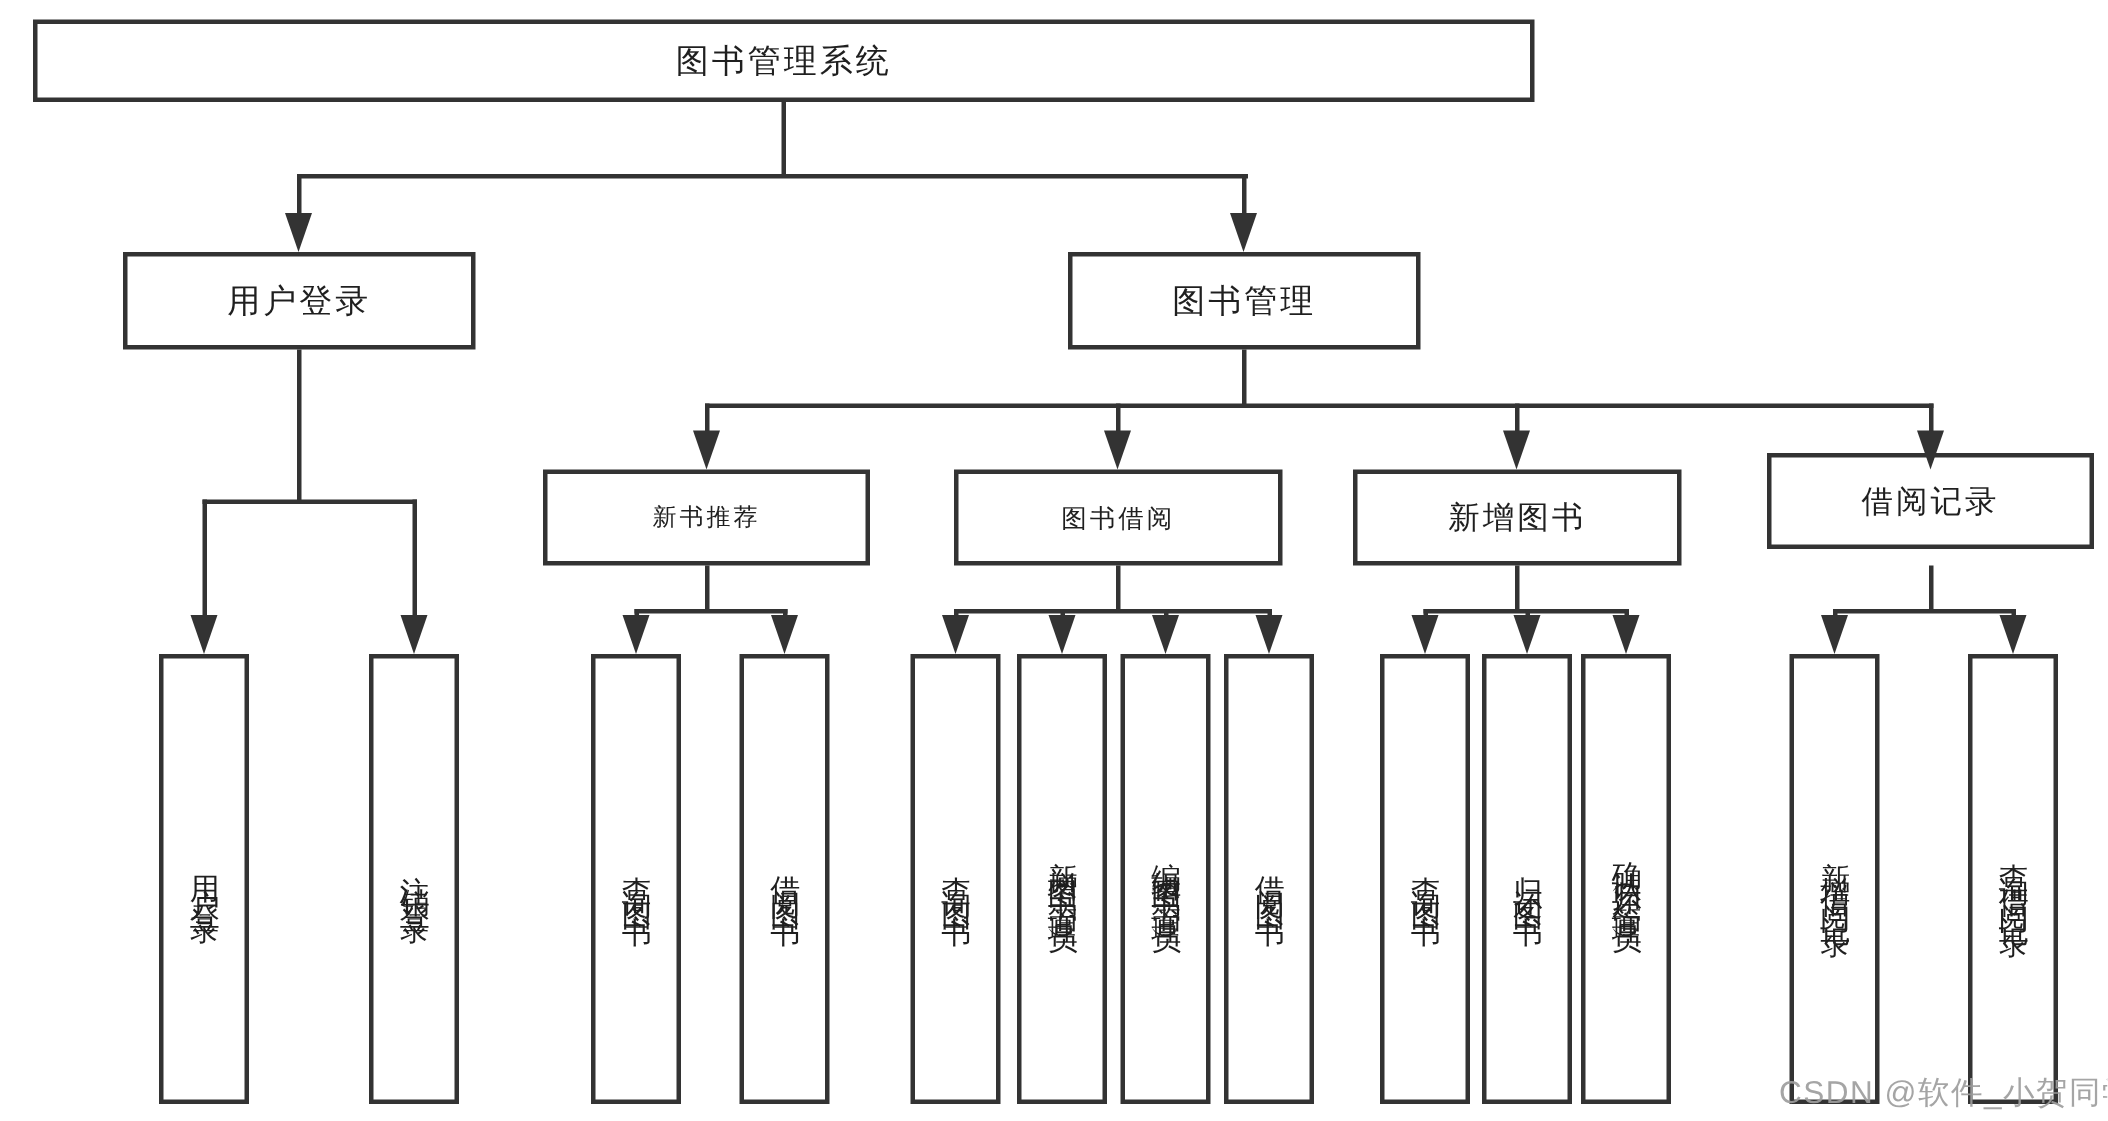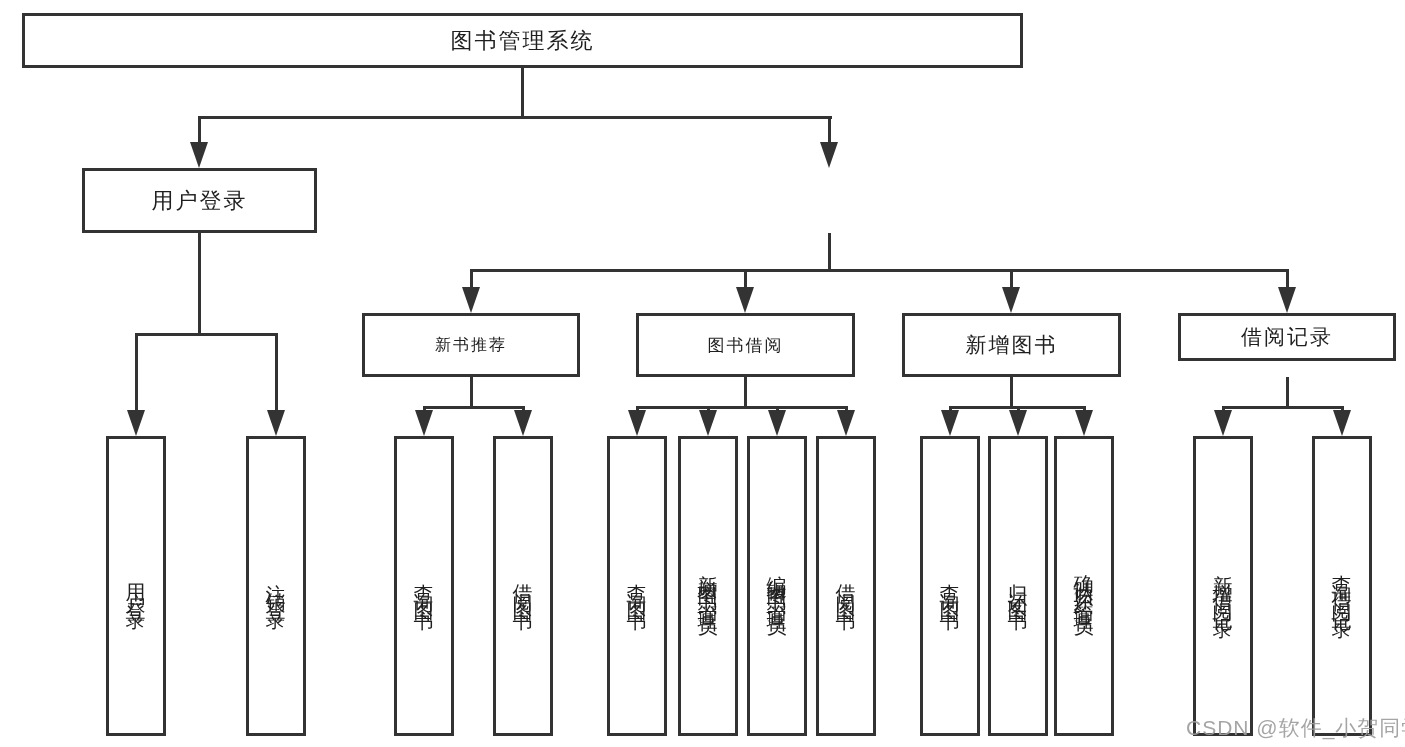--- a/index.html
+++ b/index.html
@@ -47,25 +47,26 @@
   }
 </style>
 </head>
 <body>
 
 <div id="stage">
 
   <div class="box hbox" style="left:22px;top:13px;width:1001px;height:55px">图书管理系统</div>
 
   <div class="box hbox" style="left:82px;top:168px;width:235px;height:65px">用户登录</div>
+  <div class="box hbox" style="left:712px;top:168px;width:235px;height:65px">图书管理</div>
 
   <div class="box hbox" style="left:362px;top:313px;width:218px;height:64px;font-size:16px">新书推荐</div>
   <div class="box hbox" style="left:636px;top:313px;width:219px;height:64px;font-size:17px">图书借阅</div>
   <div class="box hbox" style="left:902px;top:313px;width:219px;height:64px;font-size:21px">新增图书</div>
-  <div class="box hbox" style="left:1178px;top:313px;width:218px;height:48px;font-size:21px">借阅记录</div>
+  <div class="box hbox" style="left:1178px;top:302px;width:218px;height:64px;font-size:21px">借阅记录</div>
 
   <div class="box vbox" style="left:106px;top:436px;width:60px;height:300px">用户登录</div>
   <div class="box vbox" style="left:246px;top:436px;width:60px;height:300px">注销登录</div>
 
   <div class="box vbox" style="left:394px;top:436px;width:60px;height:300px">查询图书</div>
   <div class="box vbox" style="left:493px;top:436px;width:60px;height:300px">借阅图书</div>
 
   <div class="box vbox" style="left:607px;top:436px;width:60px;height:300px">查询图书</div>
   <div class="box vbox" style="left:678px;top:436px;width:60px;height:300px;letter-spacing:6px">新增图书（管理员）</div>
   <div class="box vbox" style="left:747px;top:436px;width:60px;height:300px;letter-spacing:6px">编辑图书（管理员）</div>

